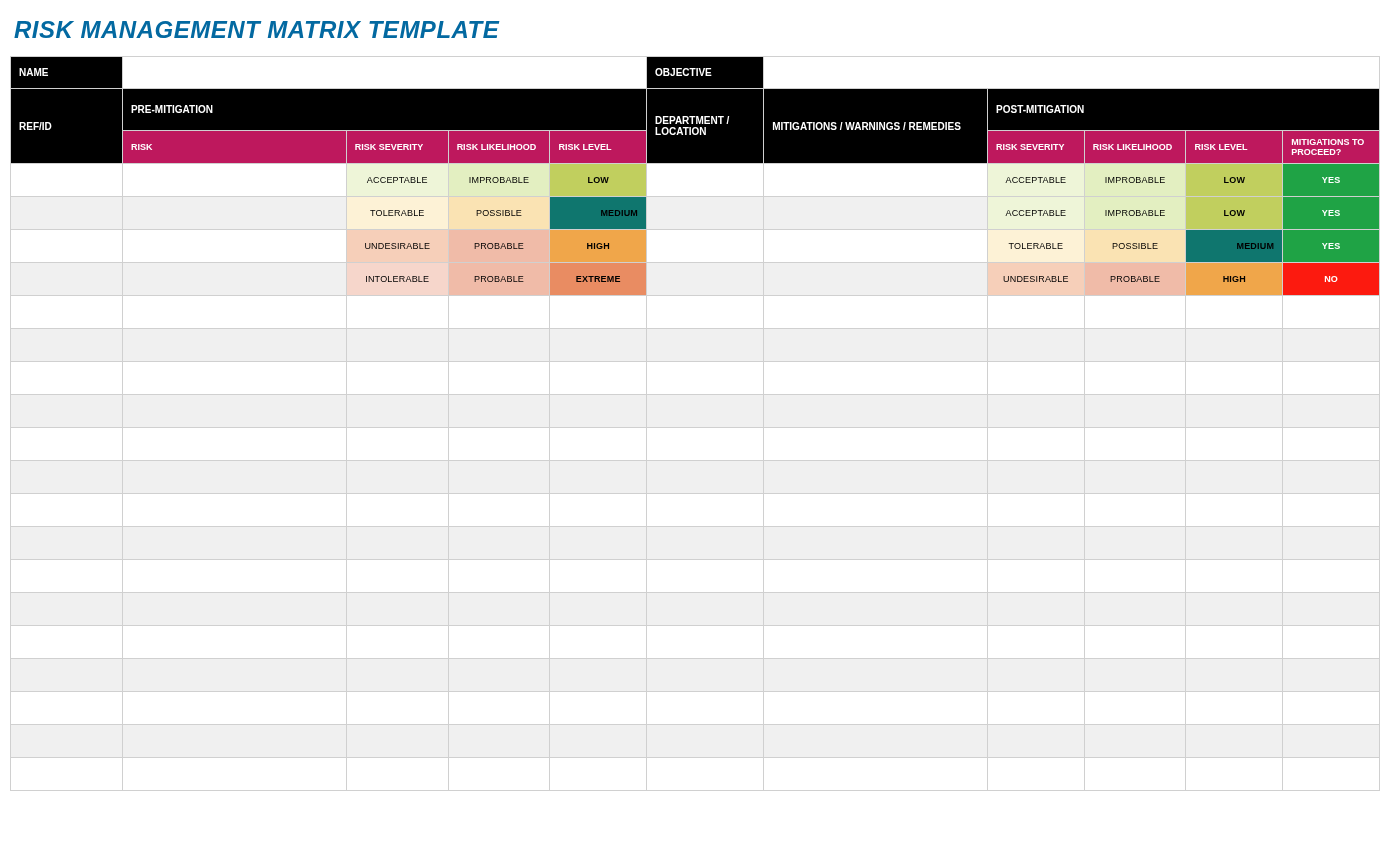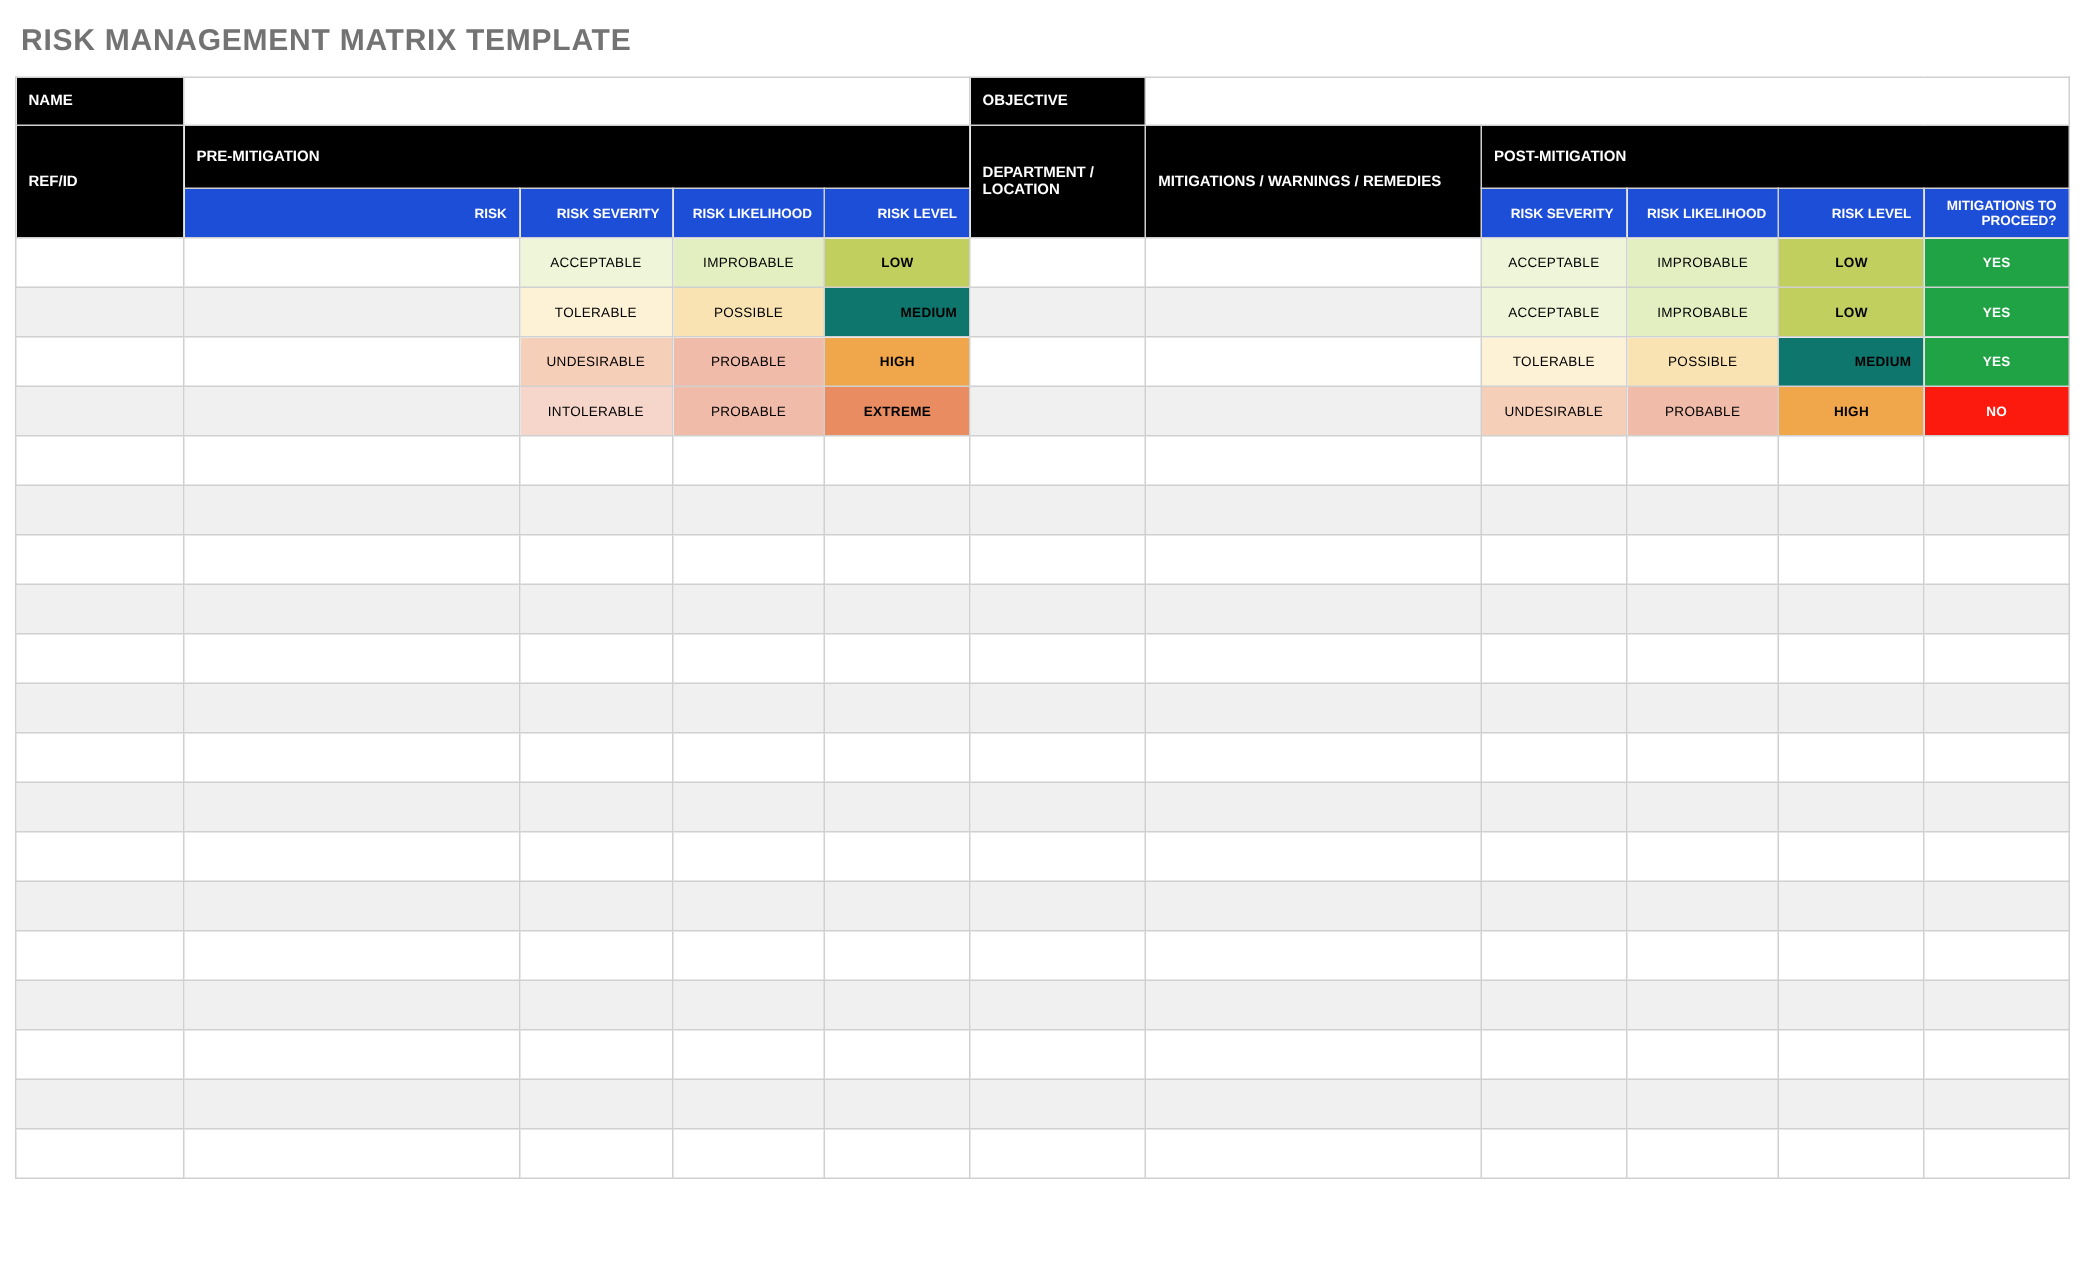--- a/index.html
+++ b/index.html
@@ -3,25 +3,26 @@
 <meta charset="utf-8">
 <style>
   * { box-sizing: border-box; }
   body {
     margin: 0;
     padding: 10px;
     font-family: Arial, Helvetica, sans-serif;
     background: #fff;
   }
   .page-title {
-    font-size: 20px;
+    font-size: 24px;
     font-weight: bold;
-    color: #737373;
+    color: #0369a1;
     letter-spacing: 0.5px;
     padding: 6px 4px 12px 4px;
+    font-style: italic;
   }
   table {
     border-collapse: collapse;
     width: 1370px;
     table-layout: fixed;
   }
   td, th {
     border: 1px solid #d0d0d0;
     font-size: 9px;
     padding: 6px 8px;
@@ -30,24 +31,24 @@
     text-overflow: ellipsis;
   }
   .hdr-black {
     background: #000;
     color: #fff;
     font-weight: bold;
     text-align: left;
     font-size: 10px;
   }
   .hdr-gray {
-    background: #1d4ed8;
+    background: #be185d;
     color: #fff;
     font-weight: bold;
-    text-align: right;
+    text-align: left;
     font-size: 9px;
   }
   .data-cell {
     height: 33px;
     text-align: center;
     font-size: 9px;
     letter-spacing: 0.2px;
   }
   .row-even .zebra { background: #f0f0f0; }
   .row-odd .zebra { background: #fff; }

